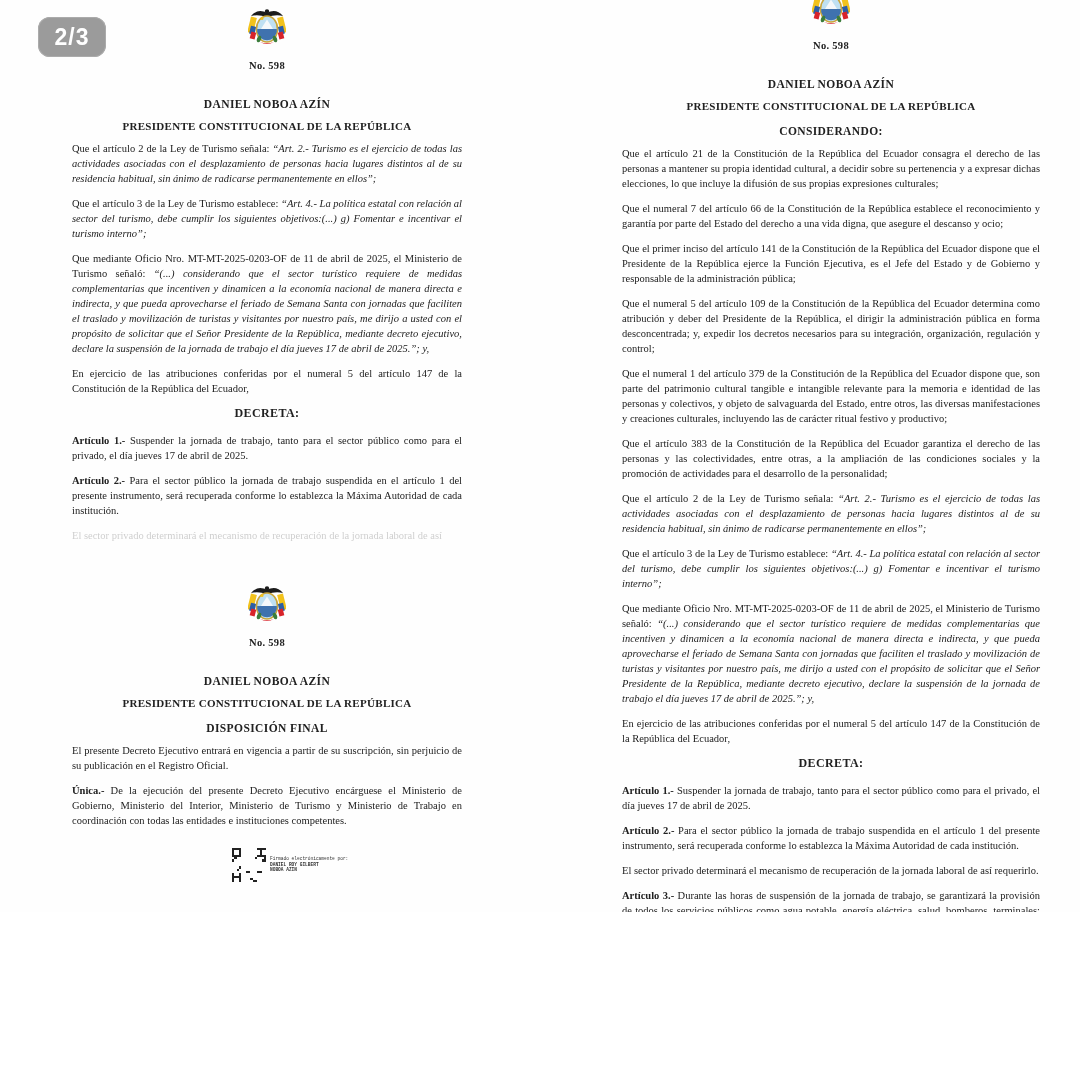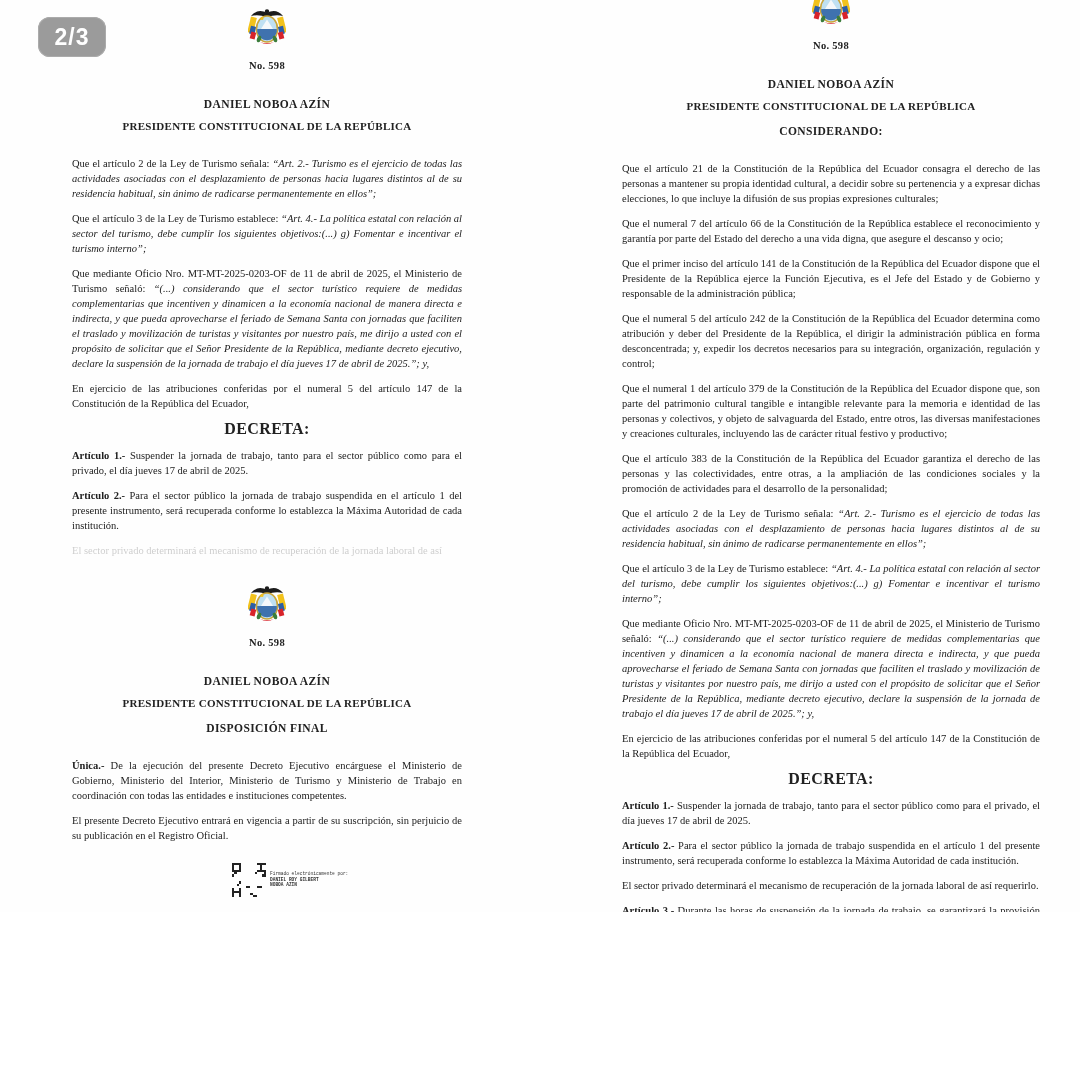--- a/index.html
+++ b/index.html
@@ -20,23 +20,23 @@
 
   .arms-wrap{display:flex;justify-content:center;}
   .arms-clip{height:28px;overflow:hidden;display:flex;justify-content:center;}
   .arms-clip svg{margin-top:-14px;}
 
   .doc-no{text-align:center;font-weight:bold;font-size:10.5px;margin:12px 0 0 0;letter-spacing:.3px;}
   .doc-name{text-align:center;font-weight:bold;font-size:11.5px;margin:27px 0 0 0;letter-spacing:.4px;}
   .doc-title{text-align:center;font-weight:bold;font-size:11px;margin:10px 0 0 0;letter-spacing:.3px;}
   .doc-section{text-align:center;font-weight:bold;font-size:11.5px;margin:13px 0 0 0;letter-spacing:.4px;}
 
-  .paras{margin-top:24px;}
+  .paras{margin-top:9px;}
   .para{font-size:10.5px;line-height:15px;text-align:justify;margin:0 0 10px 0;}
-  .para.heading{text-align:center;font-weight:bold;font-size:16px;margin:3px 0 12px 0;letter-spacing:.4px;}
+  .para.heading{text-align:center;font-weight:bold;font-size:12px;margin:3px 0 12px 0;letter-spacing:.4px;}
   .para .b{font-weight:bold;}
   .para .i{font-style:italic;}
   .para.faded{opacity:.22;filter:blur(.4px);white-space:nowrap;overflow:hidden;margin-bottom:10px;}
 
   
   .sig-block{margin-top:20px;padding-left:160px;height:52px;position:relative;}
   .qr-grid{display:grid;grid-template-columns:repeat(15,2.3px);grid-auto-rows:2.3px;width:34.5px;}
   .qr-grid .on{background:#222;}
   .sig-tiny{position:absolute;left:198px;top:8px;font-family:"Liberation Mono","DejaVu Sans Mono",monospace;
             font-size:4.5px;line-height:5.5px;color:#333;white-space:nowrap;}
@@ -125,22 +125,22 @@
     <path d="M12 36 Q19 40 26 36 Q19 38.5 12 36 Z" fill="#d8232a"></path>
     <ellipse cx="11" cy="33" rx="2" ry="3.4" fill="#3b7d3b" transform="rotate(20 11 33)"></ellipse>
     <ellipse cx="27" cy="33" rx="2" ry="3.4" fill="#3b7d3b" transform="rotate(-20 27 33)"></ellipse>
   </svg>
 </div>
     <p class="doc-no">No. 598</p>
     <p class="doc-name">DANIEL NOBOA AZÍN</p>
     <p class="doc-title">PRESIDENTE CONSTITUCIONAL DE LA REPÚBLICA</p>
     <p class="doc-section">DISPOSICIÓN FINAL</p>
     <div class="paras">
+        <p class="para"><span>El presente Decreto Ejecutivo entrará en vigencia a partir de su suscripción, sin perjuicio de su publicación en el Registro Oficial.</span></p>
         <p class="para"><span class="b">Única.- </span><span>De la ejecución del presente Decreto Ejecutivo encárguese el Ministerio de Gobierno, Ministerio del Interior, Ministerio de Turismo y Ministerio de Trabajo en coordinación con todas las entidades e instituciones competentes.</span></p>
-        <p class="para"><span>El presente Decreto Ejecutivo entrará en vigencia a partir de su suscripción, sin perjuicio de su publicación en el Registro Oficial.</span></p>
       </div>
 
     <div class="sig-block">
       <div class="qr-grid">
           <div class="on"></div>
           <div class="on"></div>
           <div class="on"></div>
           <div class="on"></div>
           <div></div>
           <div></div>
@@ -403,21 +403,21 @@
   </svg>
 </div>
     <p class="doc-no">No. 598</p>
     <p class="doc-name">DANIEL NOBOA AZÍN</p>
     <p class="doc-title">PRESIDENTE CONSTITUCIONAL DE LA REPÚBLICA</p>
     <p class="doc-section">CONSIDERANDO:</p>
     <div class="paras">
         <p class="para"><span>Que el artículo 21 de la Constitución de la República del Ecuador consagra el derecho de las personas a mantener su propia identidad cultural, a decidir sobre su pertenencia y a expresar dichas elecciones, lo que incluye la difusión de sus propias expresiones culturales;</span></p>
         <p class="para"><span>Que el numeral 7 del artículo 66 de la Constitución de la República establece el reconocimiento y garantía por parte del Estado del derecho a una vida digna, que asegure el descanso y ocio;</span></p>
         <p class="para"><span>Que el primer inciso del artículo 141 de la Constitución de la República del Ecuador dispone que el Presidente de la República ejerce la Función Ejecutiva, es el Jefe del Estado y de Gobierno y responsable de la administración pública;</span></p>
-        <p class="para"><span>Que el numeral 5 del artículo 242 de la Constitución de la República del Ecuador determina como atribución y deber del Presidente de la República, el dirigir la administración pública en forma desconcentrada; y, expedir los decretos necesarios para su integración, organización, regulación y control;</span></p>
+        <p class="para"><span>Que el numeral 5 del artículo 109 de la Constitución de la República del Ecuador determina como atribución y deber del Presidente de la República, el dirigir la administración pública en forma desconcentrada; y, expedir los decretos necesarios para su integración, organización, regulación y control;</span></p>
         <p class="para"><span>Que el numeral 1 del artículo 379 de la Constitución de la República del Ecuador dispone que, son parte del patrimonio cultural tangible e intangible relevante para la memoria e identidad de las personas y colectivos, y objeto de salvaguarda del Estado, entre otros, las diversas manifestaciones y creaciones culturales, incluyendo las de carácter ritual festivo y productivo;</span></p>
         <p class="para"><span>Que el artículo 383 de la Constitución de la República del Ecuador garantiza el derecho de las personas y las colectividades, entre otras, a la ampliación de las condiciones sociales y la promoción de actividades para el desarrollo de la personalidad;</span></p>
         <p class="para"><span>Que el artículo 2 de la Ley de Turismo señala: </span><span class="i">“Art. 2.- Turismo es el ejercicio de todas las actividades asociadas con el desplazamiento de personas hacia lugares distintos al de su residencia habitual, sin ánimo de radicarse permanentemente en ellos”;</span></p>
         <p class="para"><span>Que el artículo 3 de la Ley de Turismo establece: </span><span class="i">“Art. 4.- La política estatal con relación al sector del turismo, debe cumplir los siguientes objetivos:(...) g) Fomentar e incentivar el turismo interno”;</span></p>
         <p class="para"><span>Que mediante Oficio Nro. MT-MT-2025-0203-OF de 11 de abril de 2025, el Ministerio de Turismo señaló: </span><span class="i">“(...) considerando que el sector turístico requiere de medidas complementarias que incentiven y dinamicen a la economía nacional de manera directa e indirecta, y que pueda aprovecharse el feriado de Semana Santa con jornadas que faciliten el traslado y movilización de turistas y visitantes por nuestro país, me dirijo a usted con el propósito de solicitar que el Señor Presidente de la República, mediante decreto ejecutivo, declare la suspensión de la jornada de trabajo el día jueves 17 de abril de 2025.”; y,</span></p>
         <p class="para"><span>En ejercicio de las atribuciones conferidas por el numeral 5 del artículo 147 de la Constitución de la República del Ecuador,</span></p>
         <p class="para heading"><span class="b">DECRETA:</span></p>
         <p class="para"><span class="b">Artículo 1.- </span><span>Suspender la jornada de trabajo, tanto para el sector público como para el privado, el día jueves 17 de abril de 2025.</span></p>
         <p class="para"><span class="b">Artículo 2.- </span><span>Para el sector público la jornada de trabajo suspendida en el artículo 1 del presente instrumento, será recuperada conforme lo establezca la Máxima Autoridad de cada institución.</span></p>
         <p class="para"><span>El sector privado determinará el mecanismo de recuperación de la jornada laboral de así requerirlo.</span></p>

